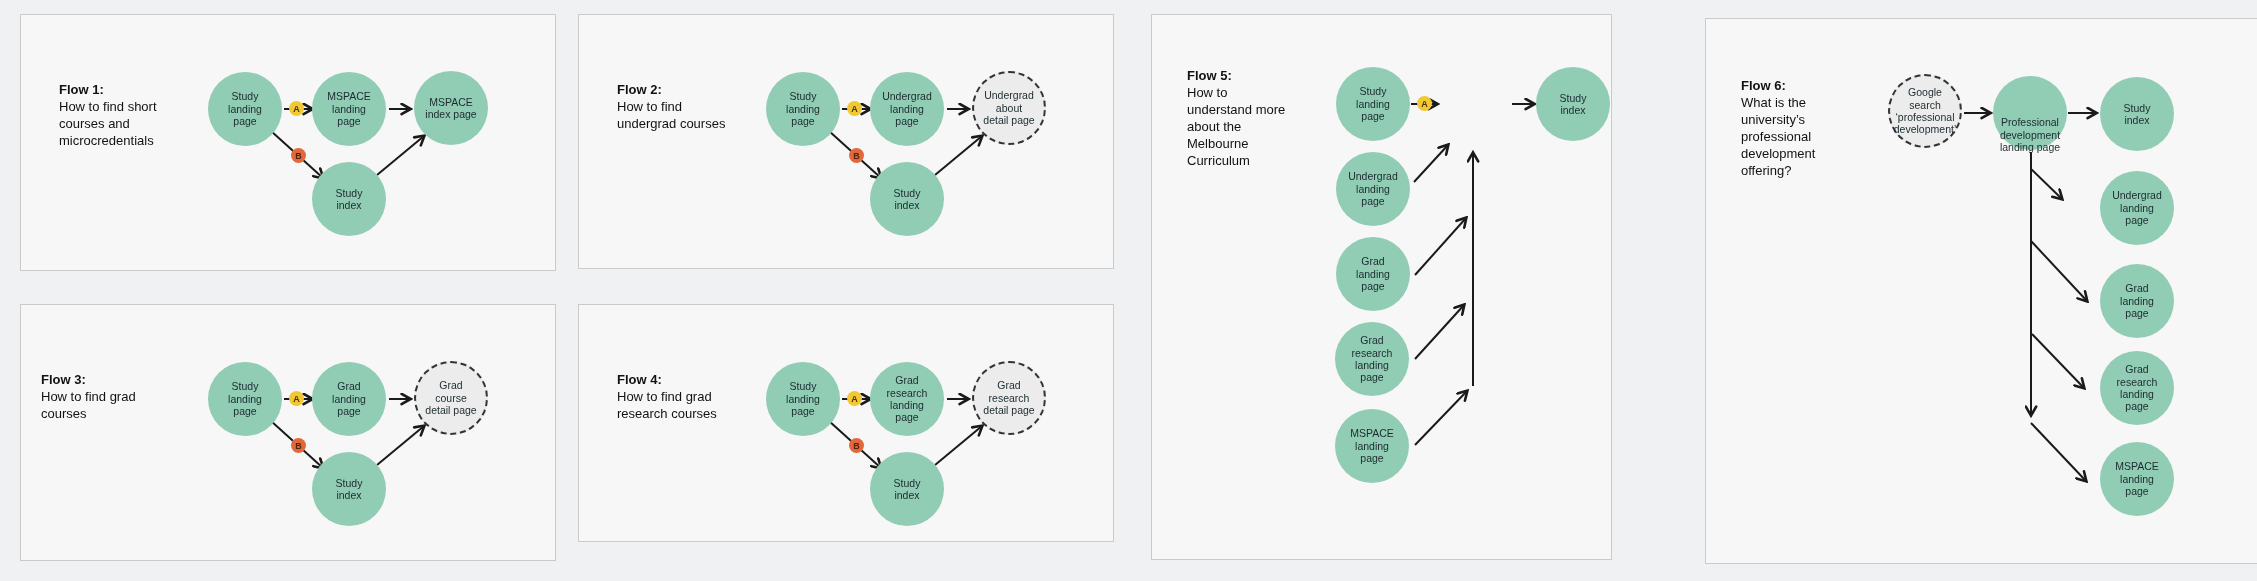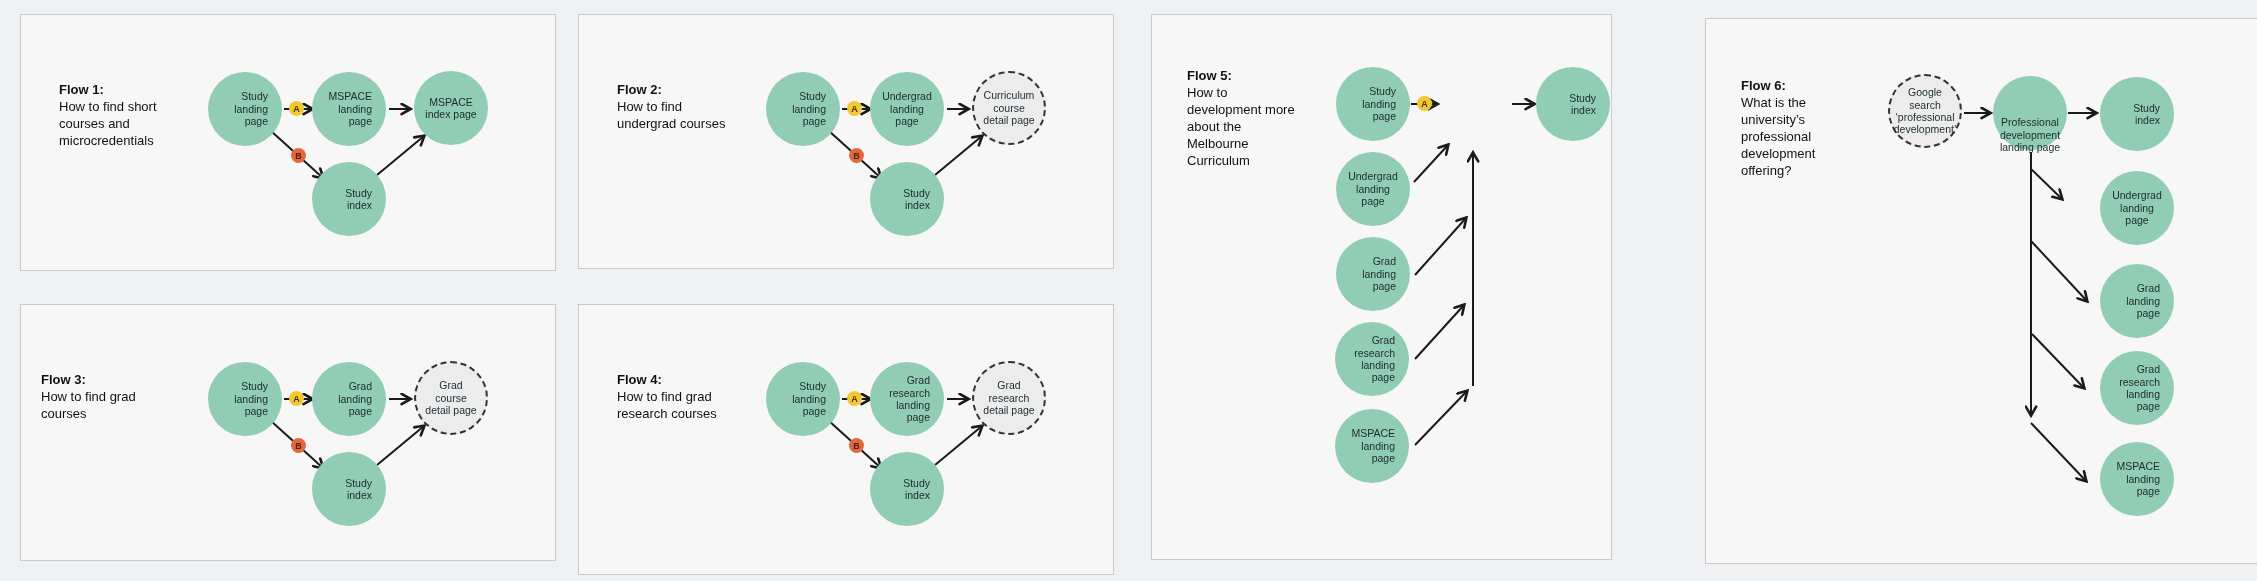--- a/index.html
+++ b/index.html
@@ -19,21 +19,21 @@
   .flow-num{font-weight:bold;}
   .node{
     position:absolute;width:74px;height:74px;border-radius:50%;
     display:flex;align-items:center;justify-content:center;
     text-align:center;font-size:10.5px;line-height:1.18;color:#1c2b30;
     box-sizing:border-box;
   }
   .node span{display:block;}
   .teal{background:#91ccb4;}
   .dashed{background:#ececec;border:2px dashed #333;}
-  .w46 span{width:46px;text-align:right;} .w52 span{width:52px;} .w54 span{width:54px;}
+  .w46 span{width:46px;} .w52 span{width:52px;} .w54 span{width:54px;}
   .w62 span{width:62px;margin-top:44px;} .w63 span{width:63px;}
   .badge{
     position:absolute;width:15px;height:15px;border-radius:50%;
     display:flex;align-items:center;justify-content:center;
     font-size:9px;font-weight:bold;color:#4a3410;
   }
   .badge-a{background:#f2c832;}
   .badge-b{background:#e2683c;color:#50240e;}
 </style>
 </head>
@@ -94,21 +94,21 @@
     <div>How to find</div>
     <div>undergrad courses</div>
   </div>
   <div class="node teal w46" style="left:187px;top:57px">
       <span>Study landing page</span>
     </div>
   <div class="node teal w52" style="left:291px;top:57px">
       <span>Undergrad landing page</span>
     </div>
   <div class="node dashed w54" style="left:393px;top:56px">
-      <span>Curriculum course detail page</span>
+      <span>Undergrad about detail page</span>
     </div>
   <div class="node teal w46" style="left:291px;top:147px">
       <span>Study index</span>
     </div>
   <div class="badge badge-a" style="left:268px;top:86px">
       <span>A</span>
     </div>
   <div class="badge badge-b" style="left:270px;top:133px">
       <span>B</span>
     </div>
@@ -144,21 +144,21 @@
       <span>Study index</span>
     </div>
   <div class="badge badge-a" style="left:268px;top:86px">
       <span>A</span>
     </div>
   <div class="badge badge-b" style="left:270px;top:133px">
       <span>B</span>
     </div>
 </div>
 
-<div class="panel" style="left:578px;top:304px;width:536px;height:271px">
+<div class="panel" style="left:578px;top:304px;width:536px;height:238px">
   <svg class="arrows" width="536" height="257">
     <defs>
       <marker id="ah4" viewBox="0 0 10 10" refX="8" refY="5" markerWidth="6.5" markerHeight="6.5" orient="auto">
         <path d="M1.5,1 L8.5,5 L1.5,9" fill="none" stroke="#1a1a1a" stroke-width="2" stroke-linecap="round"></path>
       </marker>
     </defs>
     <line x1="263" y1="94" x2="291" y2="94" marker-end="url(#ah4)"></line>
     <line x1="368" y1="94" x2="389" y2="94" marker-end="url(#ah4)"></line>
     <line x1="250" y1="116" x2="302" y2="163" marker-end="url(#ah4)"></line>
     <line x1="356" y1="160" x2="403" y2="121" marker-end="url(#ah4)"></line>
@@ -199,21 +199,21 @@
     <line x1="360" y1="89" x2="382" y2="89" marker-end="url(#ah5)"></line>
     <line x1="321" y1="371" x2="321" y2="138" marker-end="url(#ah5)"></line>
     <line x1="262" y1="167" x2="296" y2="130" marker-end="url(#ah5)"></line>
     <line x1="263" y1="260" x2="314" y2="203" marker-end="url(#ah5)"></line>
     <line x1="263" y1="344" x2="312" y2="290" marker-end="url(#ah5)"></line>
     <line x1="263" y1="430" x2="315" y2="376" marker-end="url(#ah5)"></line>
   </svg>
   <div class="title" style="left:35px;top:52px">
     <div class="flow-num">Flow 5:</div>
     <div>How to</div>
-    <div>development more</div>
+    <div>understand more</div>
     <div>about the</div>
     <div>Melbourne</div>
     <div>Curriculum</div>
   </div>
   <div class="node teal w46" style="left:184px;top:52px">
       <span>Study landing page</span>
     </div>
   <div class="node teal w46" style="left:384px;top:52px">
       <span>Study index</span>
     </div>

